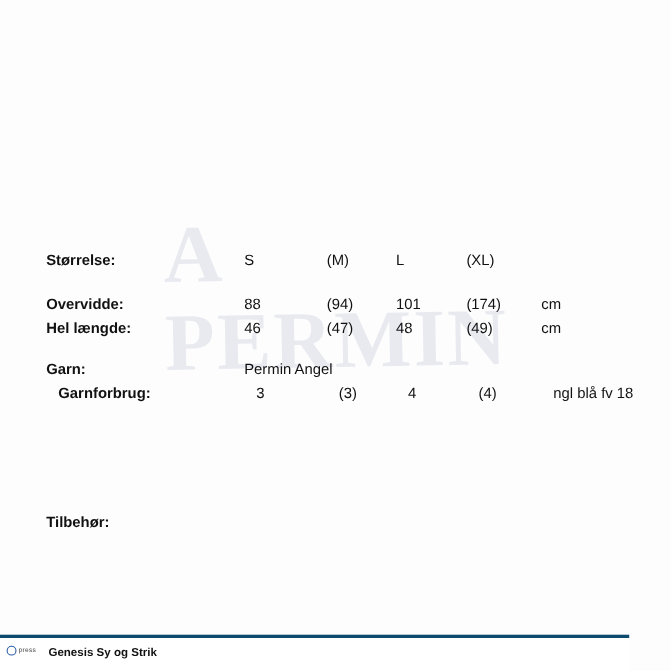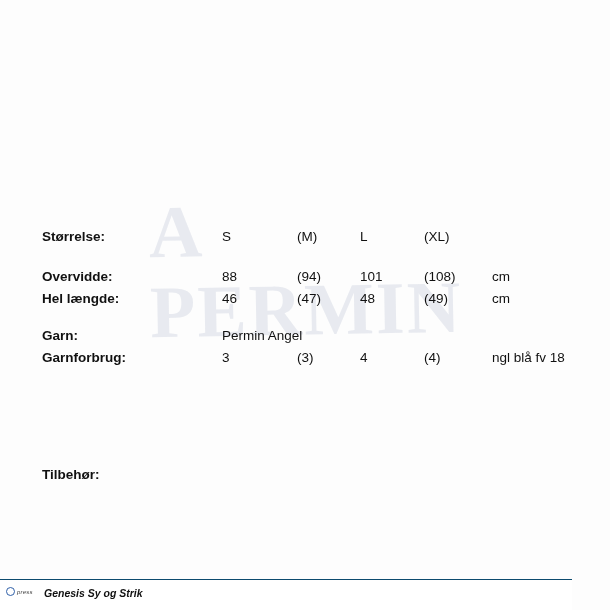--- a/index.html
+++ b/index.html
@@ -75,33 +75,32 @@
   .c2 { position: absolute; left: 255px; top: 0; white-space: nowrap; }
   .c3 { position: absolute; left: 318px; top: 0; white-space: nowrap; }
   .c4 { position: absolute; left: 382px; top: 0; white-space: nowrap; }
   .c5 { position: absolute; left: 450px; top: 0; white-space: nowrap; }
   .wide { position: absolute; left: 180px; top: 0; white-space: nowrap; }
 
   .r-size      { top: 229px; }
   .r-chest     { top: 269px; }
   .r-length    { top: 291px; }
   .r-yarn      { top: 328px; }
-  .r-usage     { top: 350px; }
+  .r-usage     { top: 350px; margin-left: 11px; }
   .r-needles   { top: 387px; }
   .r-accessory { top: 427px; margin-top: 40px; }
 
   .footer {
     position: absolute;
     left: 0;
     bottom: 0;
     width: 572px;
     height: 30px;
     background: #ffffff;
-    border-top: 1px solid #0c4a6e;
-    font-style: italic;
+    border-top: 3px solid #0c4a6e;
   }
   .footer-logo {
     position: absolute;
     left: 6px;
     top: 7px;
     display: flex;
     align-items: center;
     gap: 2px;
   }
   .footer-logo .mark {
@@ -145,21 +144,21 @@
       <span class="c3">L</span>
       <span class="c4">(XL)</span>
       <span class="c5"></span>
     </div>
 
     <div class="row r-chest">
       <span class="label">Overvidde:</span>
       <span class="c1">88</span>
       <span class="c2">(94)</span>
       <span class="c3">101</span>
-      <span class="c4">(108)</span>
+      <span class="c4">(174)</span>
       <span class="c5">cm</span>
     </div>
 
     <div class="row r-length">
       <span class="label">Hel længde:</span>
       <span class="c1">46</span>
       <span class="c2">(47)</span>
       <span class="c3">48</span>
       <span class="c4">(49)</span>
       <span class="c5">cm</span>

